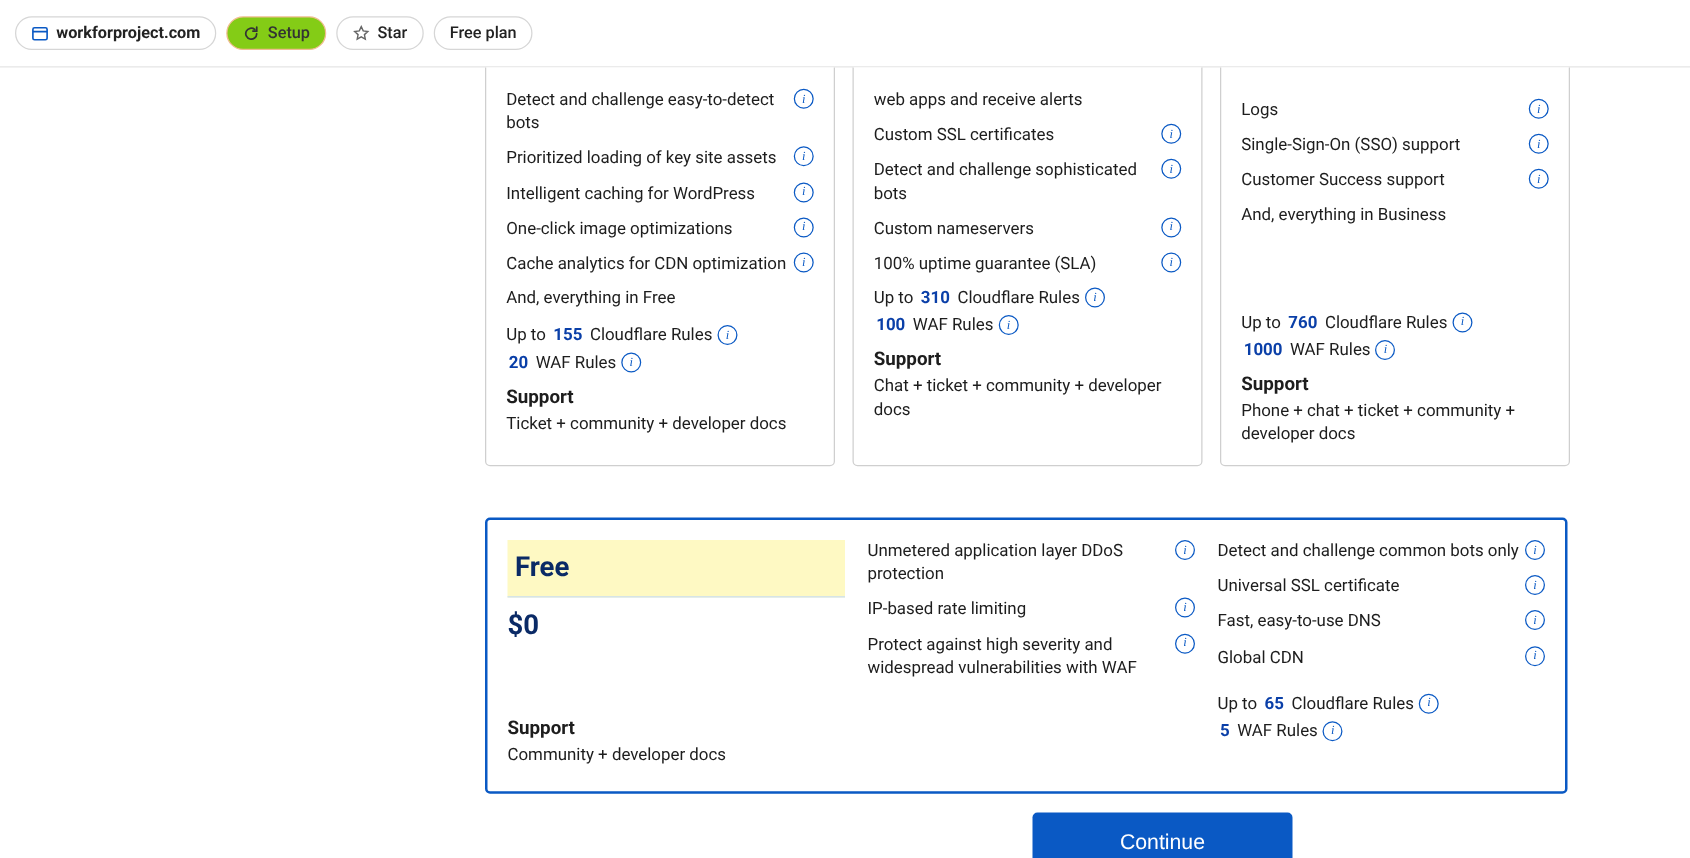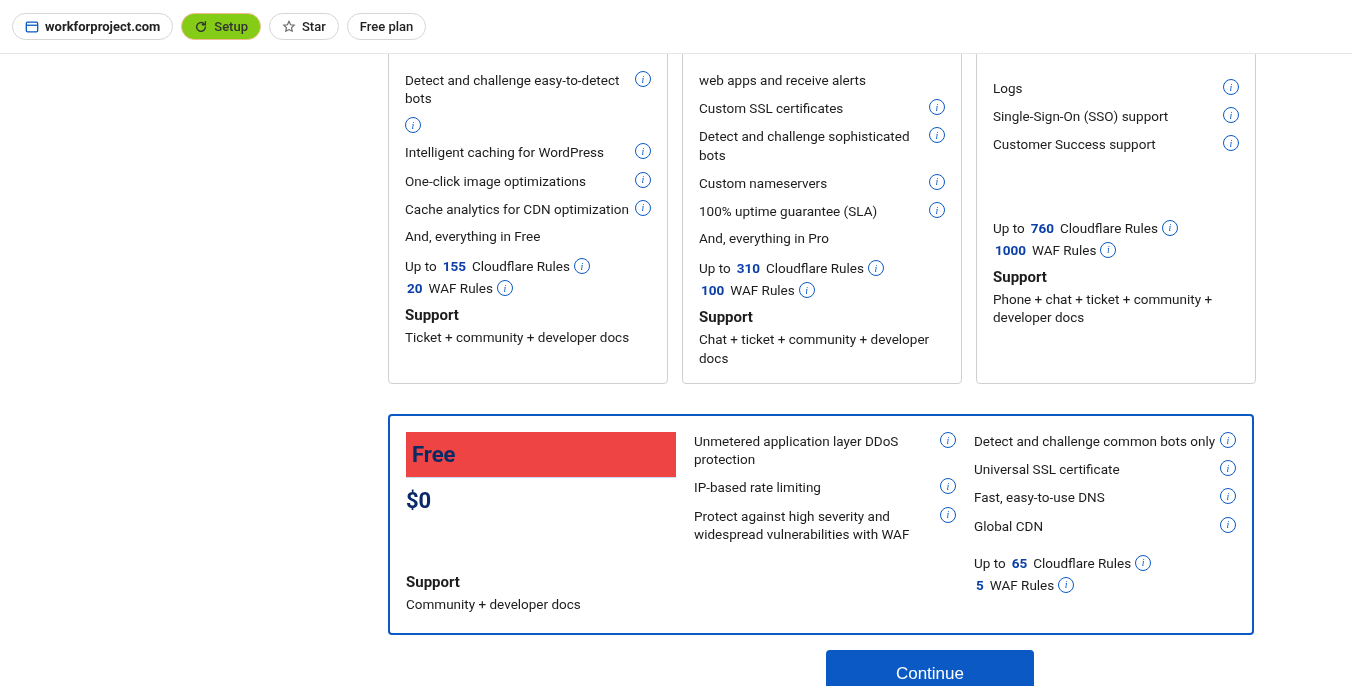--- a/index.html
+++ b/index.html
@@ -84,21 +84,21 @@
     border-radius: 4px;
     padding: 16px 16px 20px 16px;
     background: #fff;
   }
   .free-cols {
     display: grid;
     grid-template-columns: 270px 1fr 1fr;
     gap: 18px;
   }
   .free-title-box {
-    background: #ef4444;
+    background: #fef9c3;
     border-bottom: 1px solid #c9ddf2;
     color: #0a2a66;
     font-weight: 700;
     font-size: 22px;
     padding: 10px 6px;
     margin-bottom: 10px;
   }
   .price { font-size: 22px; font-weight: 700; color: #0a2a66; }
   .actions {
     position: absolute;
@@ -165,20 +165,21 @@
 
   <div class="cards-row">
 
     <div class="plan-card">
       <div style="height:260px"></div>
       <div class="feature-row">
           <span class="txt">Detect and challenge easy-to-detect bots</span>
           <span class="info-ic">i</span>
         </div>
       <div class="feature-row">
+          <span class="txt">Prioritized loading of key site assets</span>
           <span class="info-ic">i</span>
         </div>
       <div class="feature-row">
           <span class="txt">Intelligent caching for WordPress</span>
           <span class="info-ic">i</span>
         </div>
       <div class="feature-row">
           <span class="txt">One-click image optimizations</span>
           <span class="info-ic">i</span>
         </div>
@@ -216,21 +217,20 @@
           <span class="info-ic">i</span>
         </div>
       <div class="feature-row">
           <span class="txt">Custom nameservers</span>
           <span class="info-ic">i</span>
         </div>
       <div class="feature-row">
           <span class="txt">100% uptime guarantee (SLA)</span>
           <span class="info-ic">i</span>
         </div>
-      <div class="note">And, everything in Pro</div>
       <div class="rule-line">
         <span>Up to</span>
         <span class="num">310</span>
         <span>Cloudflare Rules</span>
         <span class="info-ic">i</span>
       </div>
       <div class="rule-line">
         <span class="num">100</span>
         <span>WAF Rules</span>
         <span class="info-ic">i</span>
@@ -246,20 +246,21 @@
           <span class="info-ic">i</span>
         </div>
       <div class="feature-row">
           <span class="txt">Single-Sign-On (SSO) support</span>
           <span class="info-ic">i</span>
         </div>
       <div class="feature-row">
           <span class="txt">Customer Success support</span>
           <span class="info-ic">i</span>
         </div>
+      <div class="note">And, everything in Business</div>
       <div style="height:56px"></div>
       <div class="rule-line">
         <span>Up to</span>
         <span class="num">760</span>
         <span>Cloudflare Rules</span>
         <span class="info-ic">i</span>
       </div>
       <div class="rule-line">
         <span class="num">1000</span>
         <span>WAF Rules</span>

